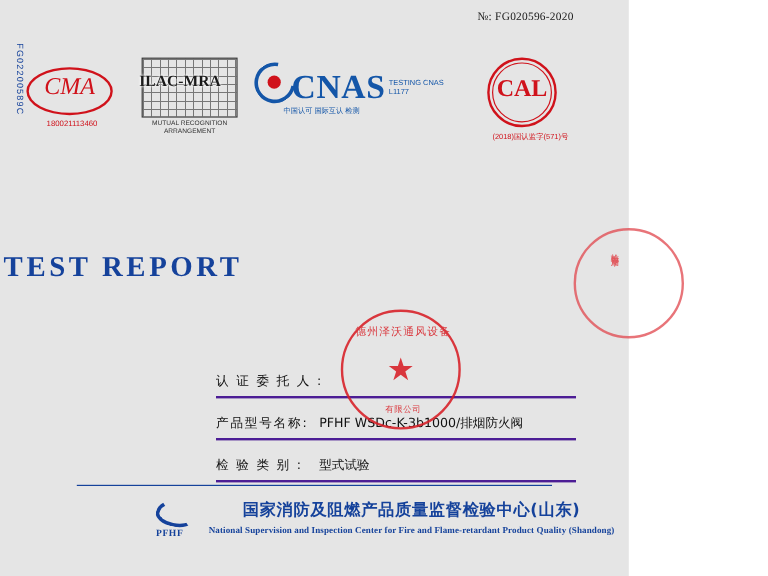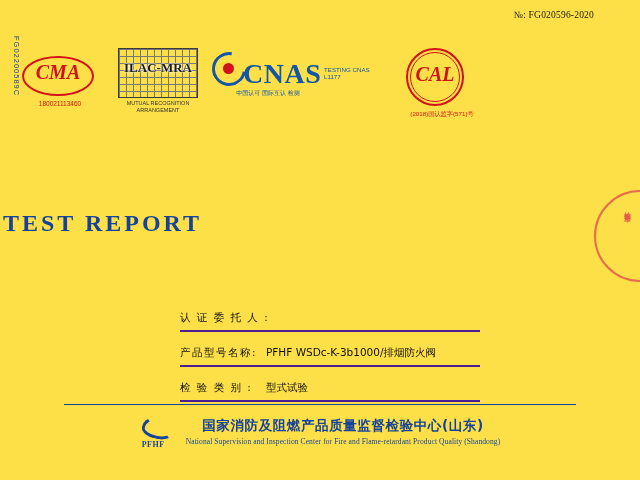--- a/index.html
+++ b/index.html
@@ -8,23 +8,23 @@
     background: #ffffff;
   }
   body {
     width: 640px;
     height: 480px;
     overflow: hidden;
     font-family: "Liberation Sans", sans-serif;
   }
   .page {
     position: relative;
-    width: 640px;
+    width: 524px;
     height: 480px;
-    background: #fde047;
+    background: #e5e5e5;
   }
 
   
   .report-no {
     position: absolute;
     top: 10px;
     right: 46px;
     font-size: 9.5px;
     color: #1a1a1a;
     letter-spacing: 0.2px;
@@ -73,21 +73,21 @@
     border-radius: 50%;
     box-sizing: border-box;
   }
   .cma-text {
     position: absolute;
     left: 0;
     top: 12px;
     width: 84px;
     text-align: center;
     font-size: 20px;
-    font-weight: bold;
+    font-weight: normal;
     font-style: italic;
     color: #d0121b;
     letter-spacing: 0px;
     line-height: 20px;
     font-family: "Liberation Serif", serif;
   }
   .cma-num {
     position: absolute;
     left: -2px;
     top: 50px;
@@ -115,21 +115,20 @@
     box-sizing: border-box;
     background:
       repeating-linear-gradient(to right, #777 0 0.8px, transparent 0.8px 7px),
       repeating-linear-gradient(to bottom, #777 0 0.8px, transparent 0.8px 7px);
   }
   .ilac-label {
     position: absolute;
     left: 0;
     top: 14px;
     width: 84px;
-    text-align: center;
     font-size: 13px;
     font-weight: bold;
     color: #1b1b1b;
     font-family: "Liberation Serif", serif;
     text-shadow: 0 0 2px #fff, 0 0 3px #fff;
   }
   .ilac-sub {
     position: absolute;
     left: 0;
     top: 54px;
@@ -228,21 +227,20 @@
     box-sizing: border-box;
   }
   .cal-text {
     position: absolute;
     left: 10px;
     top: 17px;
     width: 58px;
     text-align: center;
     font-size: 20px;
     font-weight: bold;
-    font-style: italic;
     color: #d0121b;
     font-family: "Liberation Serif", serif;
     line-height: 22px;
   }
   .cal-num {
     position: absolute;
     left: -10px;
     top: 64px;
     width: 112px;
     text-align: center;
@@ -439,20 +437,21 @@
     letter-spacing: 0.6px;
     font-family: "DejaVu Sans", sans-serif;
     line-height: 18px;
   }
   .footer-en {
     font-size: 7.5px;
     color: #15429b;
     letter-spacing: 0.1px;
     font-family: "Liberation Serif", serif;
     margin-top: 3px;
+    font-weight: bold;
   }
 </style>
 </head>
 <body>
 
 <div class="page">
 
   <div class="report-no">№: FG020596-2020</div>
 
   <div class="vert-code">FG02200589C</div>
@@ -504,20 +503,25 @@
     <div class="field-row row2">
       <span class="field-label">产品型号名称:</span>
       <span class="field-value">PFHF WSDc-K-3b1000/排烟防火阀</span>
     </div>
     <div class="field-row row3">
       <span class="field-label">检 验 类 别 :</span>
       <span class="field-value">型式试验</span>
     </div>
   </div>
 
+  <div class="seal">
+    <div class="seal-top">德州泽沃通风设备</div>
+    <div class="seal-star">★</div>
+    <div class="seal-bottom">有限公司</div>
+  </div>
 
   <div class="footer-rule"></div>
 
   <div class="footer">
     <div class="footer-inner">
       <div class="sdqi-logo">
         <div class="sdqi-swoosh"></div>
         <div class="sdqi-word">PFHF</div>
       </div>
       <div class="footer-cn">国家消防及阻燃产品质量监督检验中心(山东)</div>

